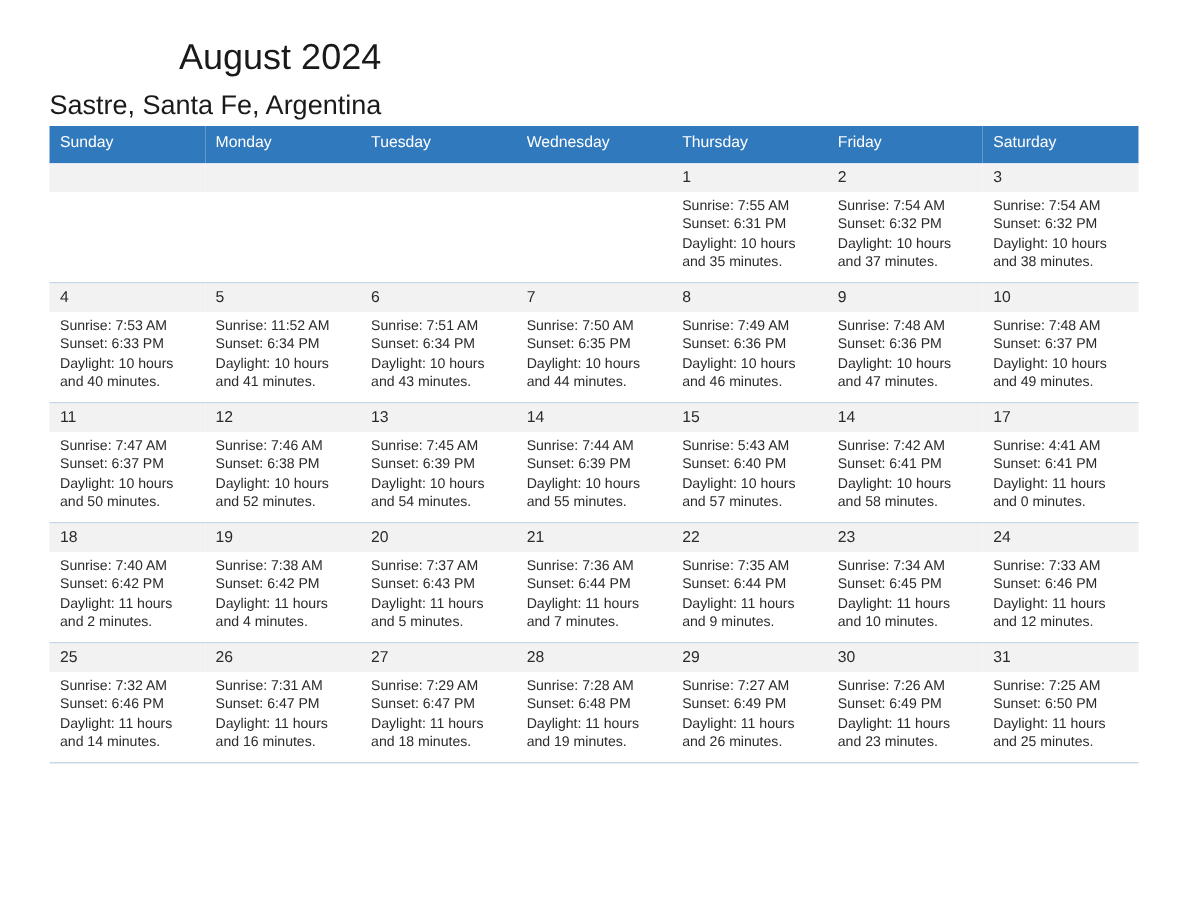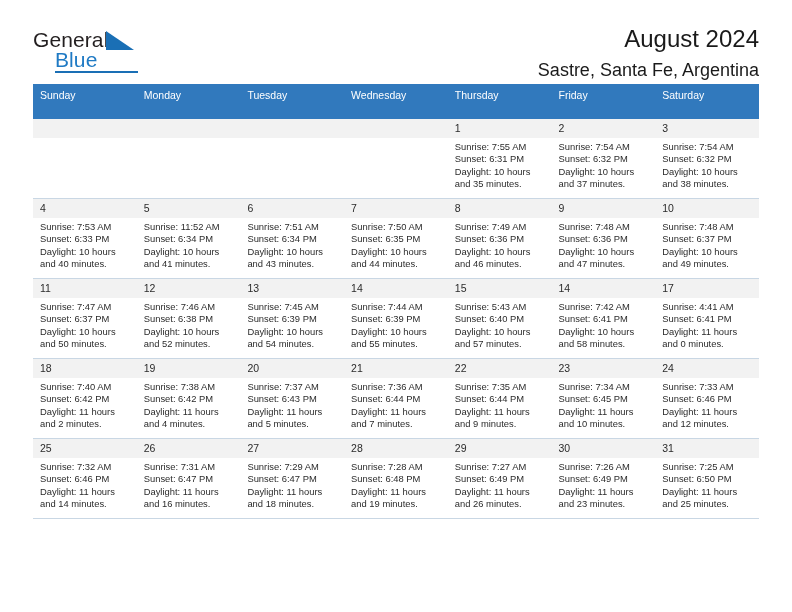--- a/index.html
+++ b/index.html
@@ -95,21 +95,21 @@
     width: 726px;
     border-collapse: collapse;
     table-layout: fixed;
   }
   .calendar th {
     background: #3179bd;
     color: #ffffff;
     font-size: 10.5px;
     font-weight: normal;
     text-align: left;
-    padding: 5px 0 18px 7px;
+    padding: 5px 0 8px 7px;
     height: 11px;
     border: none;
     margin-left: 20px;
   }
   .calendar td {
     width: 103.71px;
     height: 79px;
     vertical-align: top;
     padding: 0;
     border: none;
@@ -152,26 +152,20 @@
     background: #c9d7e4;
   }
 </style>
 </head>
 <body>
 
 <div class="page">
 
   <div class="header">
 
-    <div class="logo">
-      <span class="logo-general">General</span>
-      <span class="logo-triangle"></span>
-      <span class="logo-blue">Blue</span>
-      <span class="logo-underline"></span>
-    </div>
 
     <div class="title-block">
       <div class="cal-title">August 2024</div>
       <div class="cal-subtitle">Sastre, Santa Fe, Argentina</div>
     </div>
 
   </div>
 
   <table class="calendar">
     <thead>

